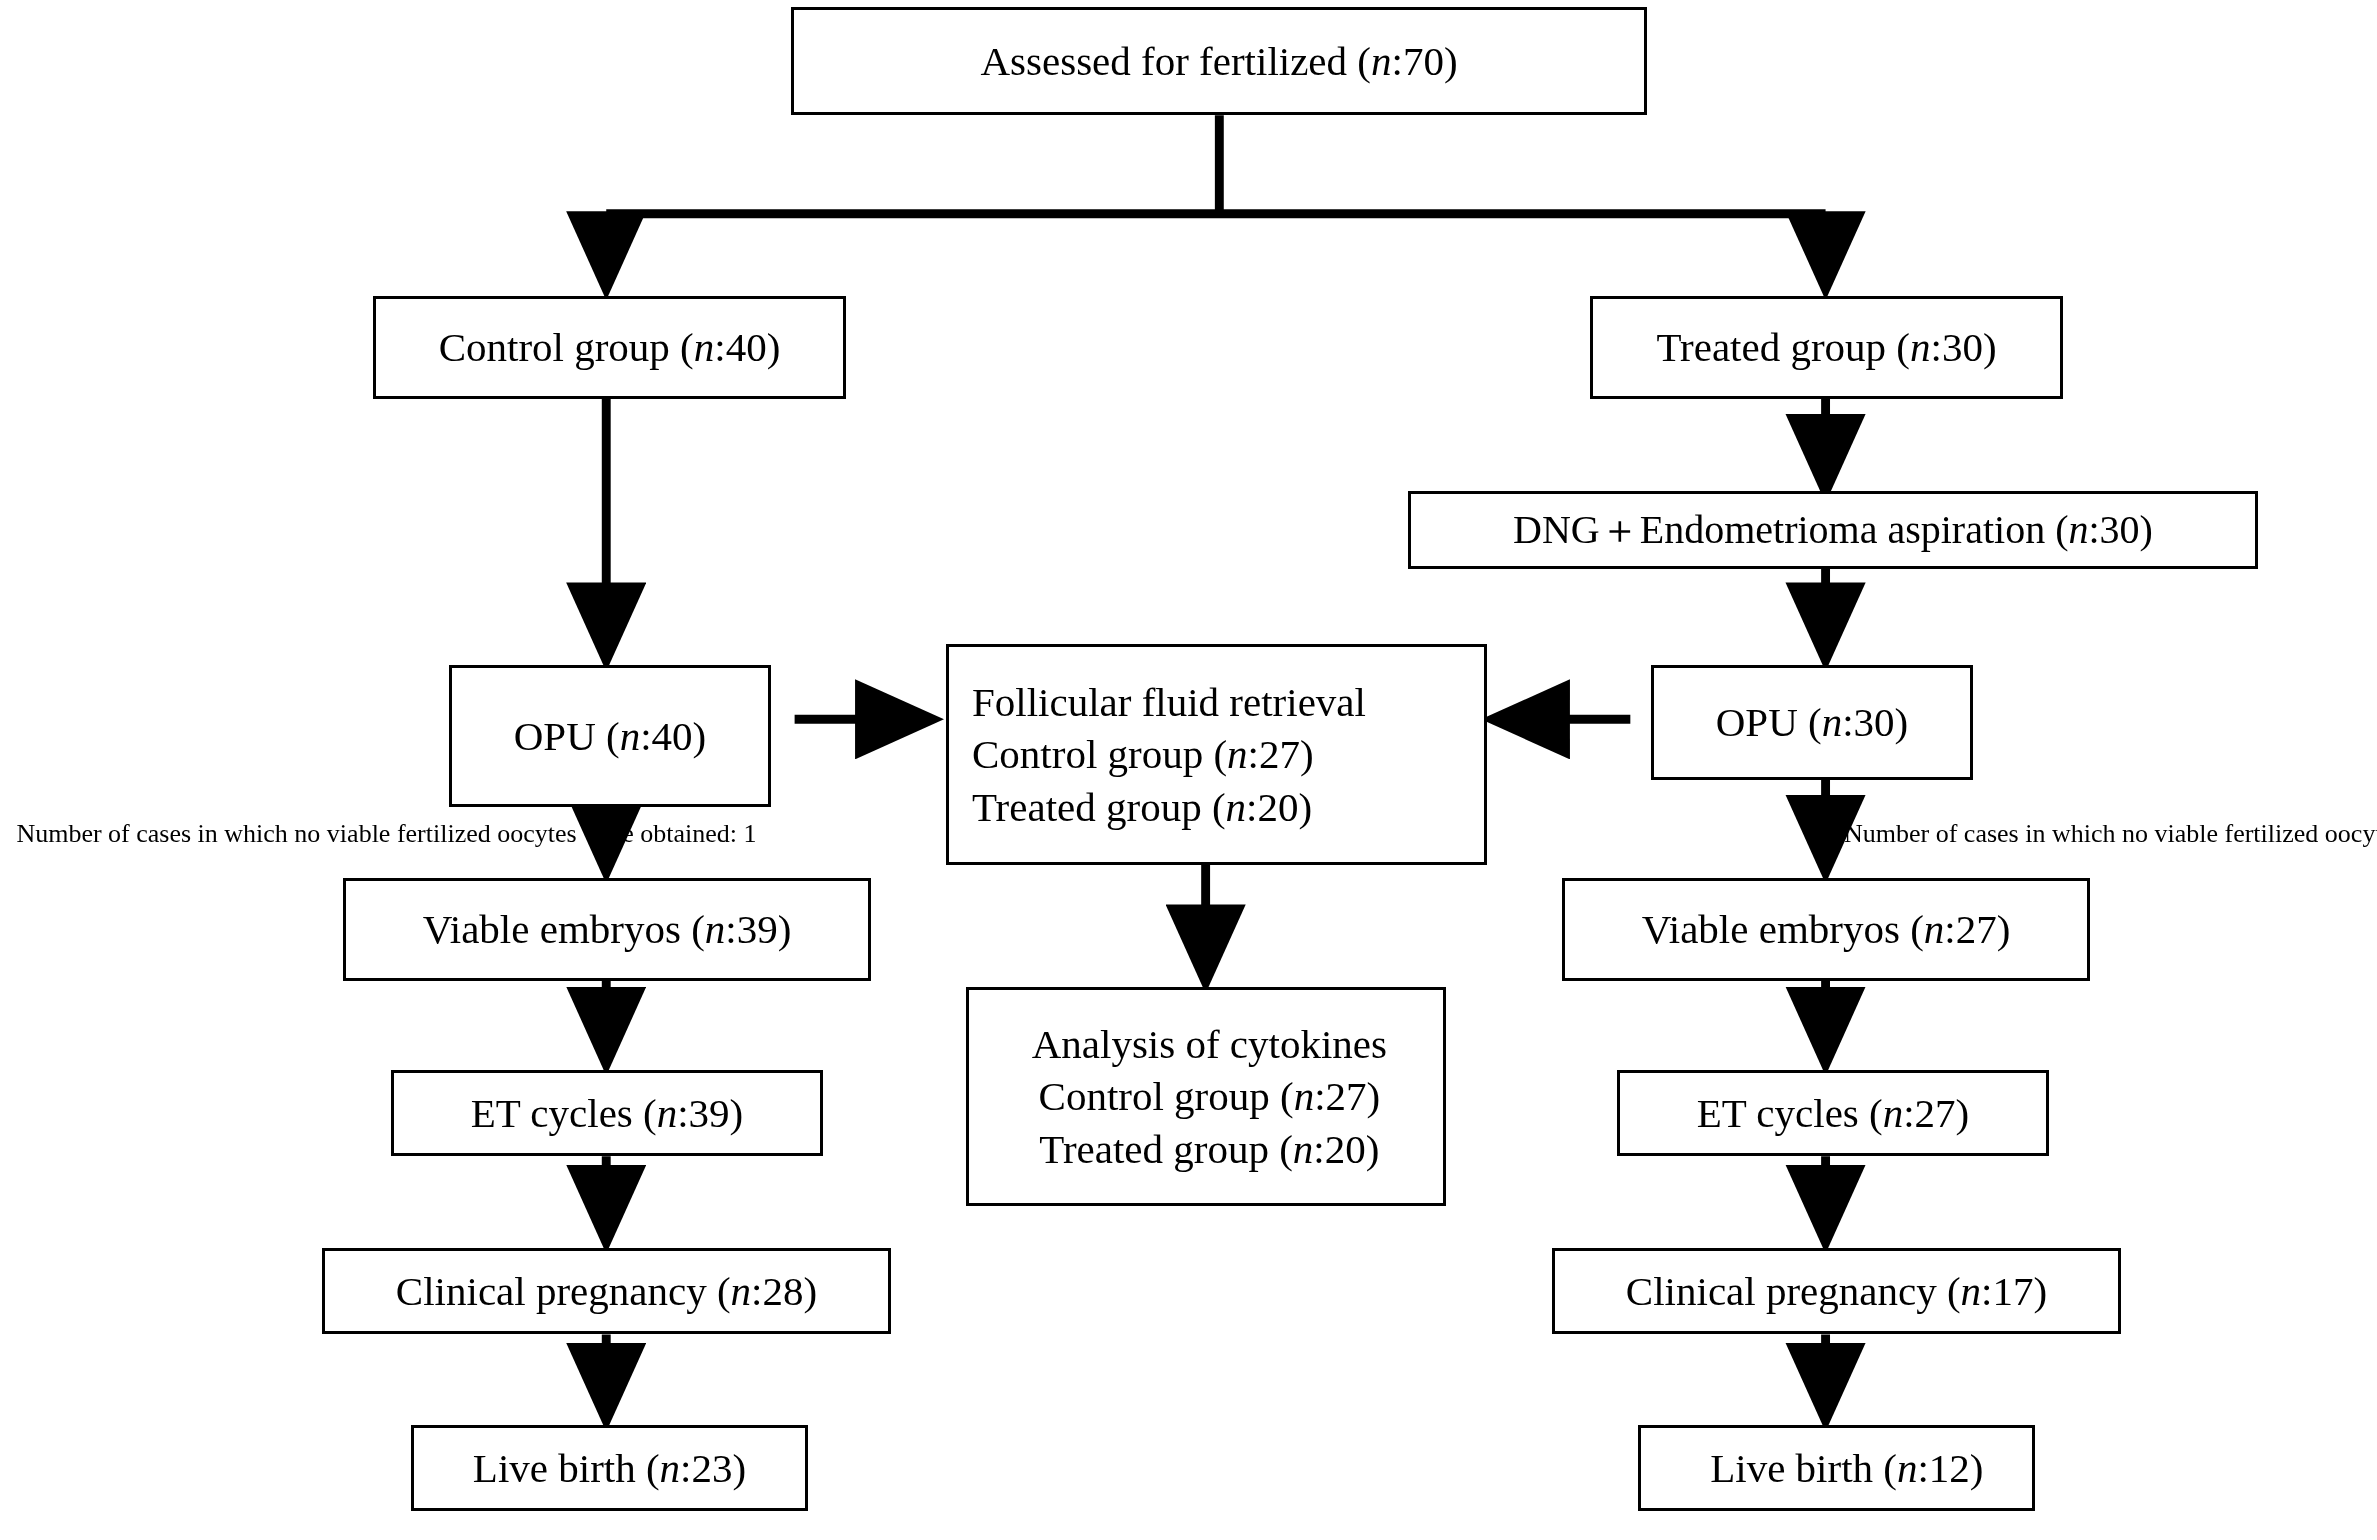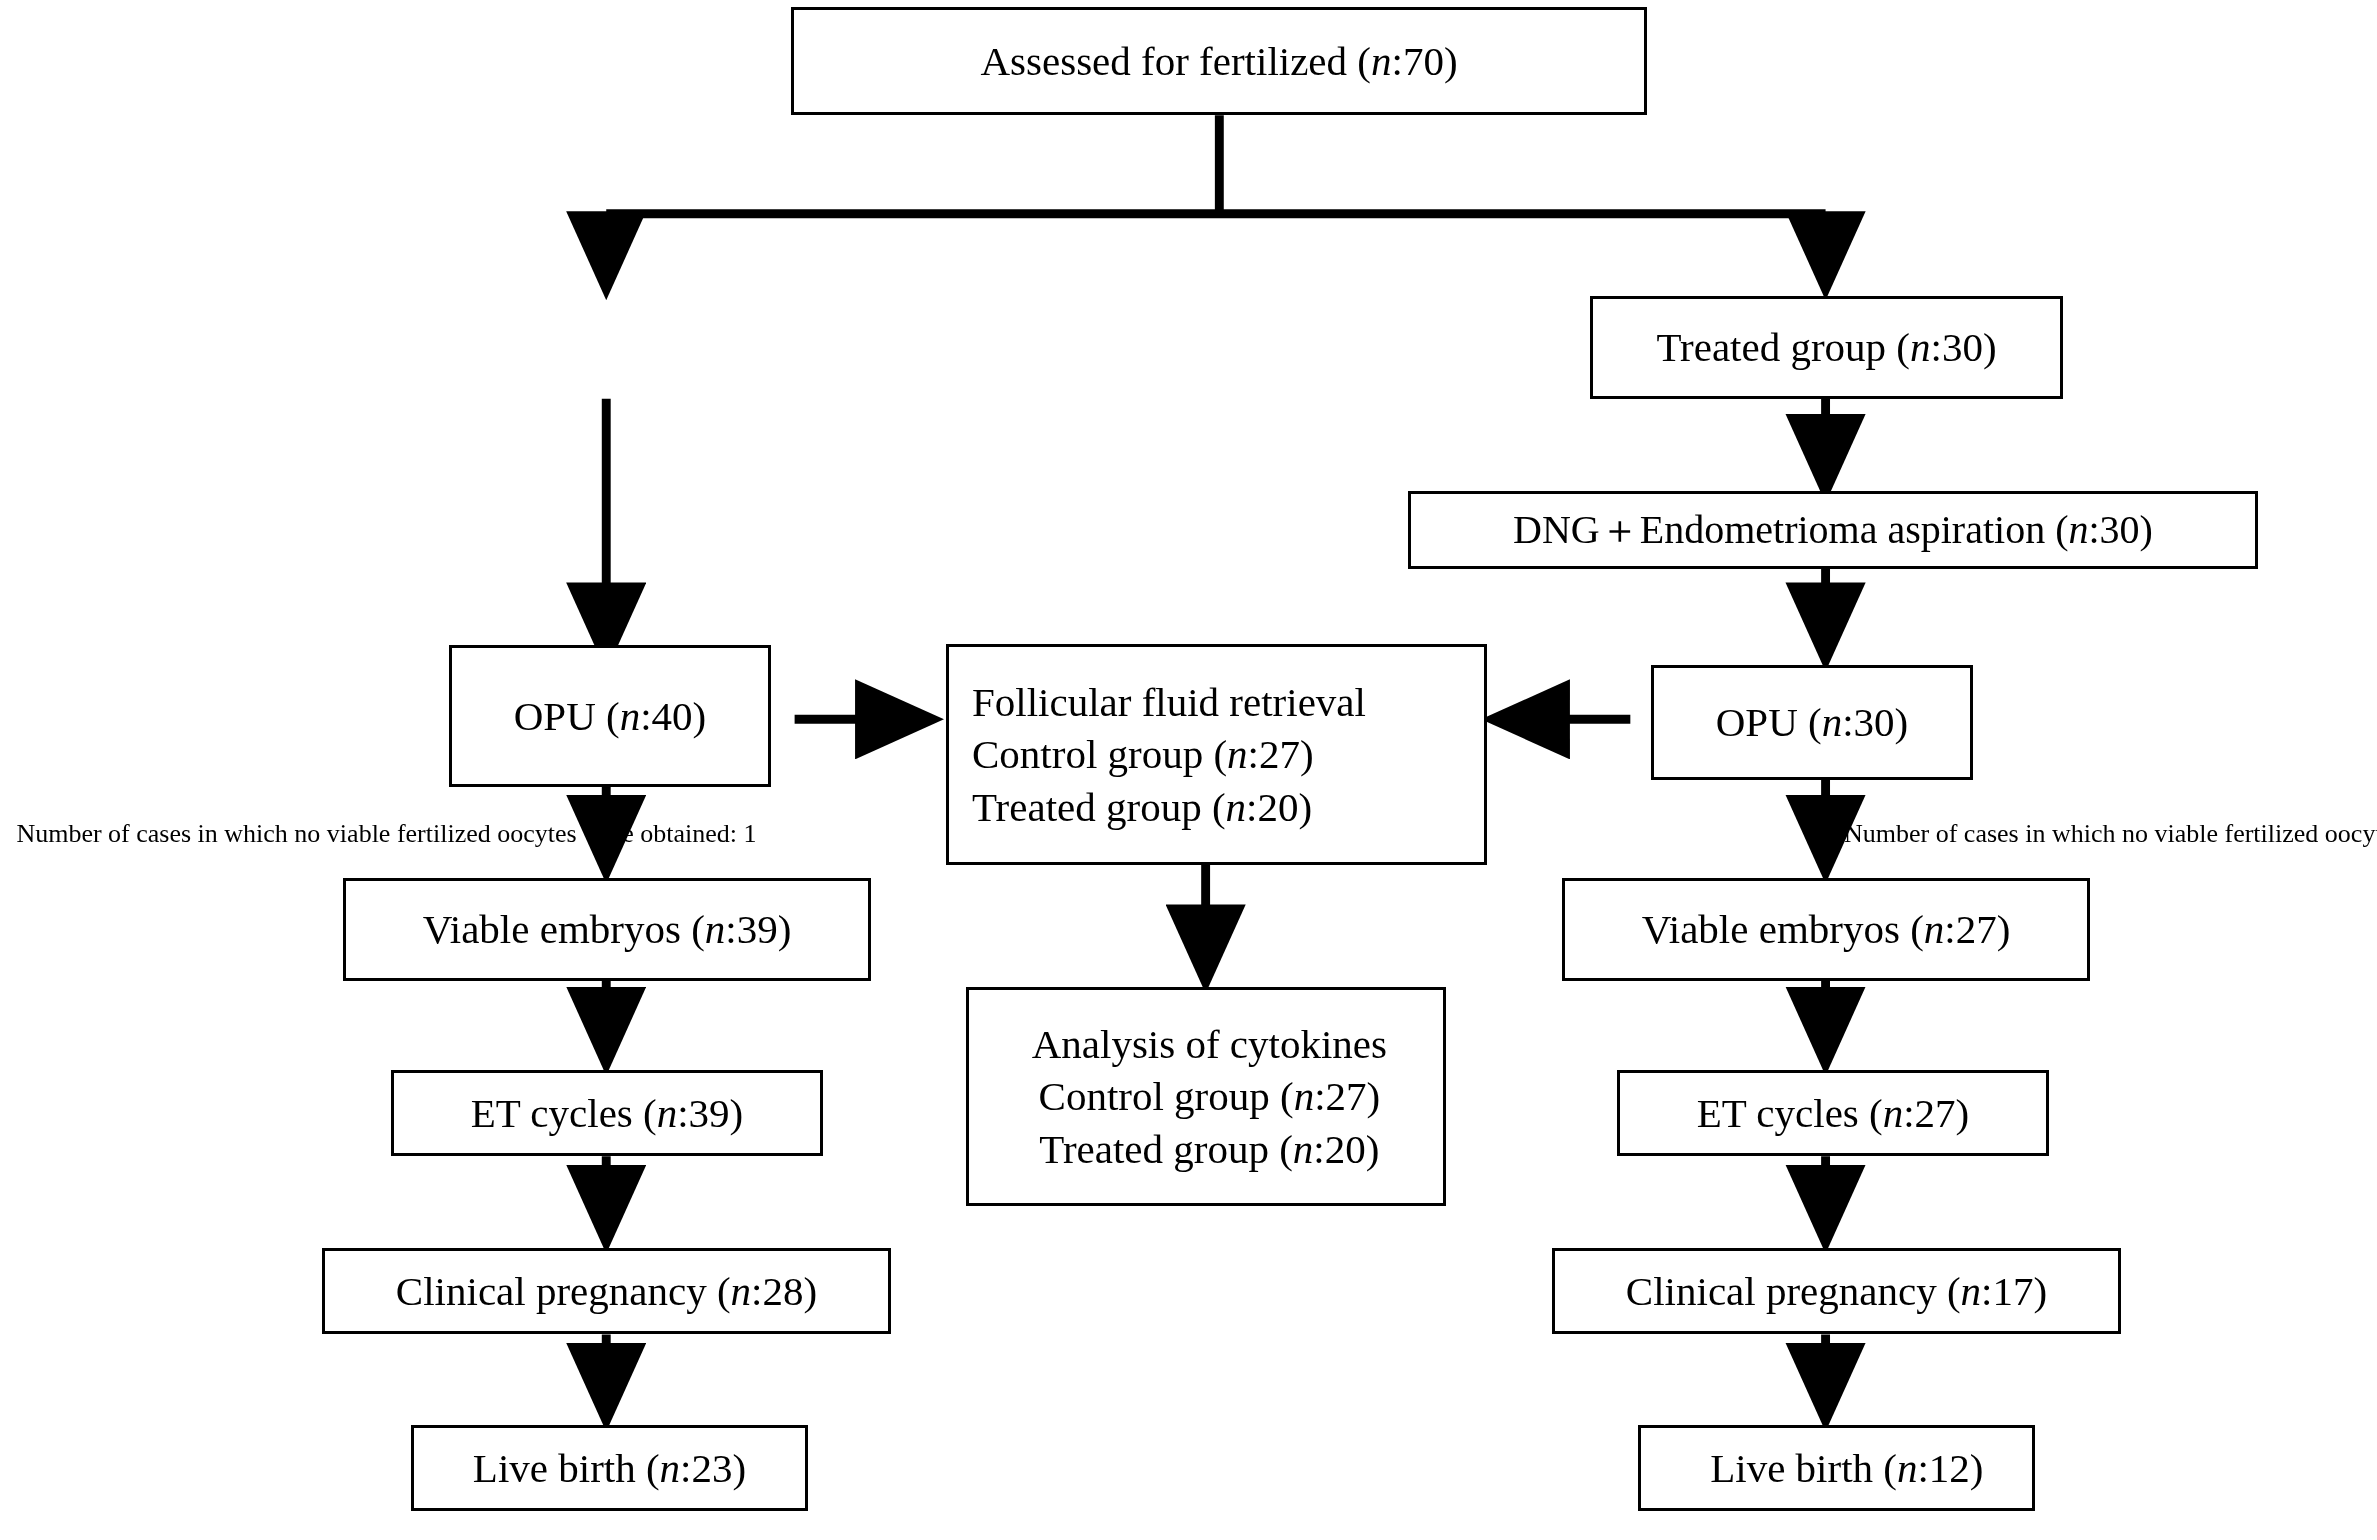--- a/index.html
+++ b/index.html
@@ -86,30 +86,33 @@
       <path d="M2665,1432 L2665,1552" marker-end="url(#ah)"></path>
       <path d="M2665,1688 L2665,1812" marker-end="url(#ah)"></path>
       <path d="M2665,1948 L2665,2072" marker-end="url(#ah)"></path>
     </g>
   </svg>
 
   <div class="node" style="left:791px;top:6.9px;width:856px;height:108px;">
     <span class="ln"><span>Assessed for fertilized  (</span><span class="ital">n</span><span>:70)</span></span>
   </div>
 
+  <div class="node" style="left:373px;top:296px;width:473px;height:103px;">
+    <span class="ln"><span>Control group  (</span><span class="ital">n</span><span>:40)</span></span>
+  </div>
 
   <div class="node" style="left:1590px;top:296px;width:473px;height:103px;">
     <span class="ln"><span>Treated group (</span><span class="ital">n</span><span>:30)</span></span>
   </div>
 
   <div class="node" style="left:1408px;top:491px;width:850px;height:78px;font-size:40px;">
     <span class="ln"><span>DNG＋Endometrioma aspiration (</span><span class="ital">n</span><span>:30)</span></span>
   </div>
 
-  <div class="node" style="left:449px;top:645px;width:322px;height:142px;">
+  <div class="node" style="left:449px;top:665px;width:322px;height:142px;">
     <span class="ln"><span>OPU (</span><span class="ital">n</span><span>:40)</span></span>
   </div>
 
   <div class="node" style="left:1651px;top:665px;width:322px;height:115px;">
     <span class="ln"><span>OPU (</span><span class="ital">n</span><span>:30)</span></span>
   </div>
 
   <div class="node" style="left:946px;top:644px;width:541px;height:221px;align-items:flex-start;padding-left:23px;">
     <span class="ln">Follicular fluid  retrieval</span>
     <span class="ln"><span>Control group (</span><span class="ital">n</span><span>:27)</span></span>

